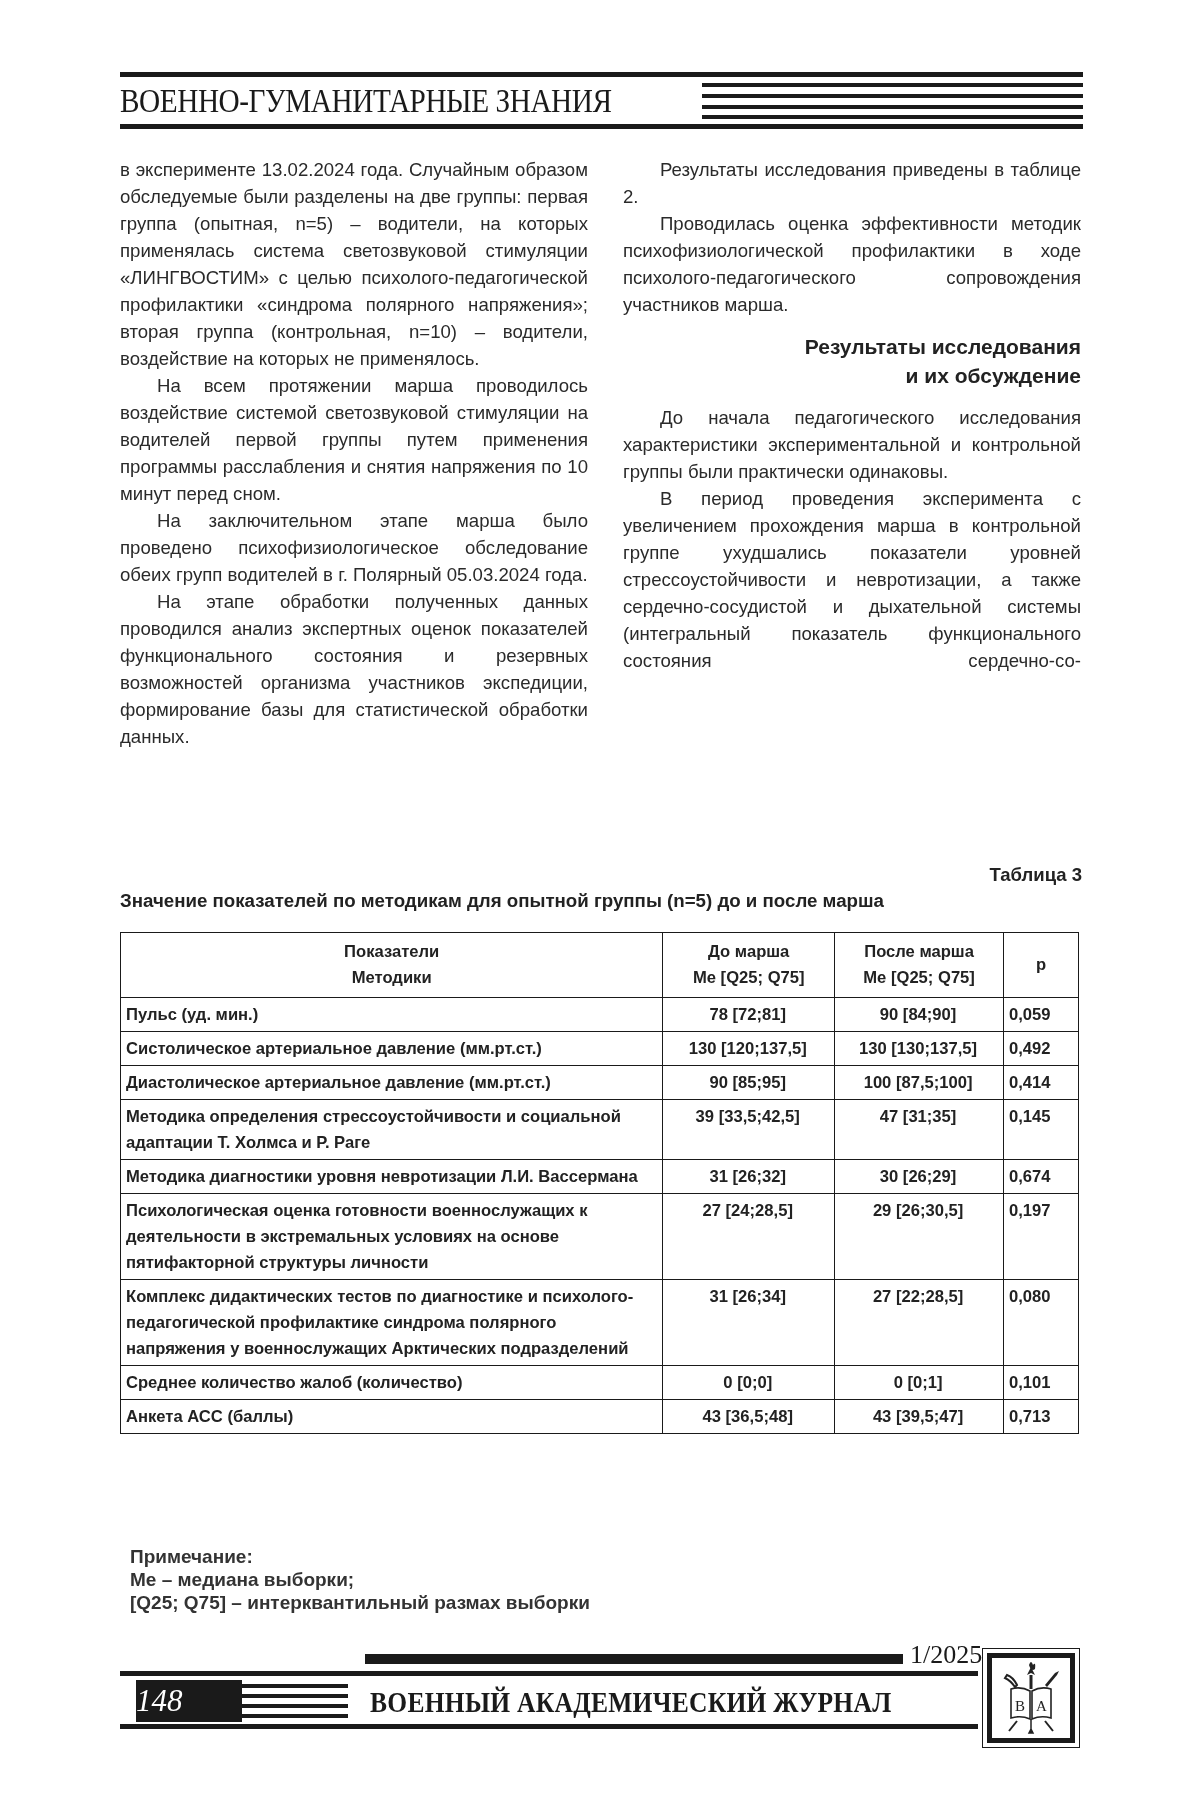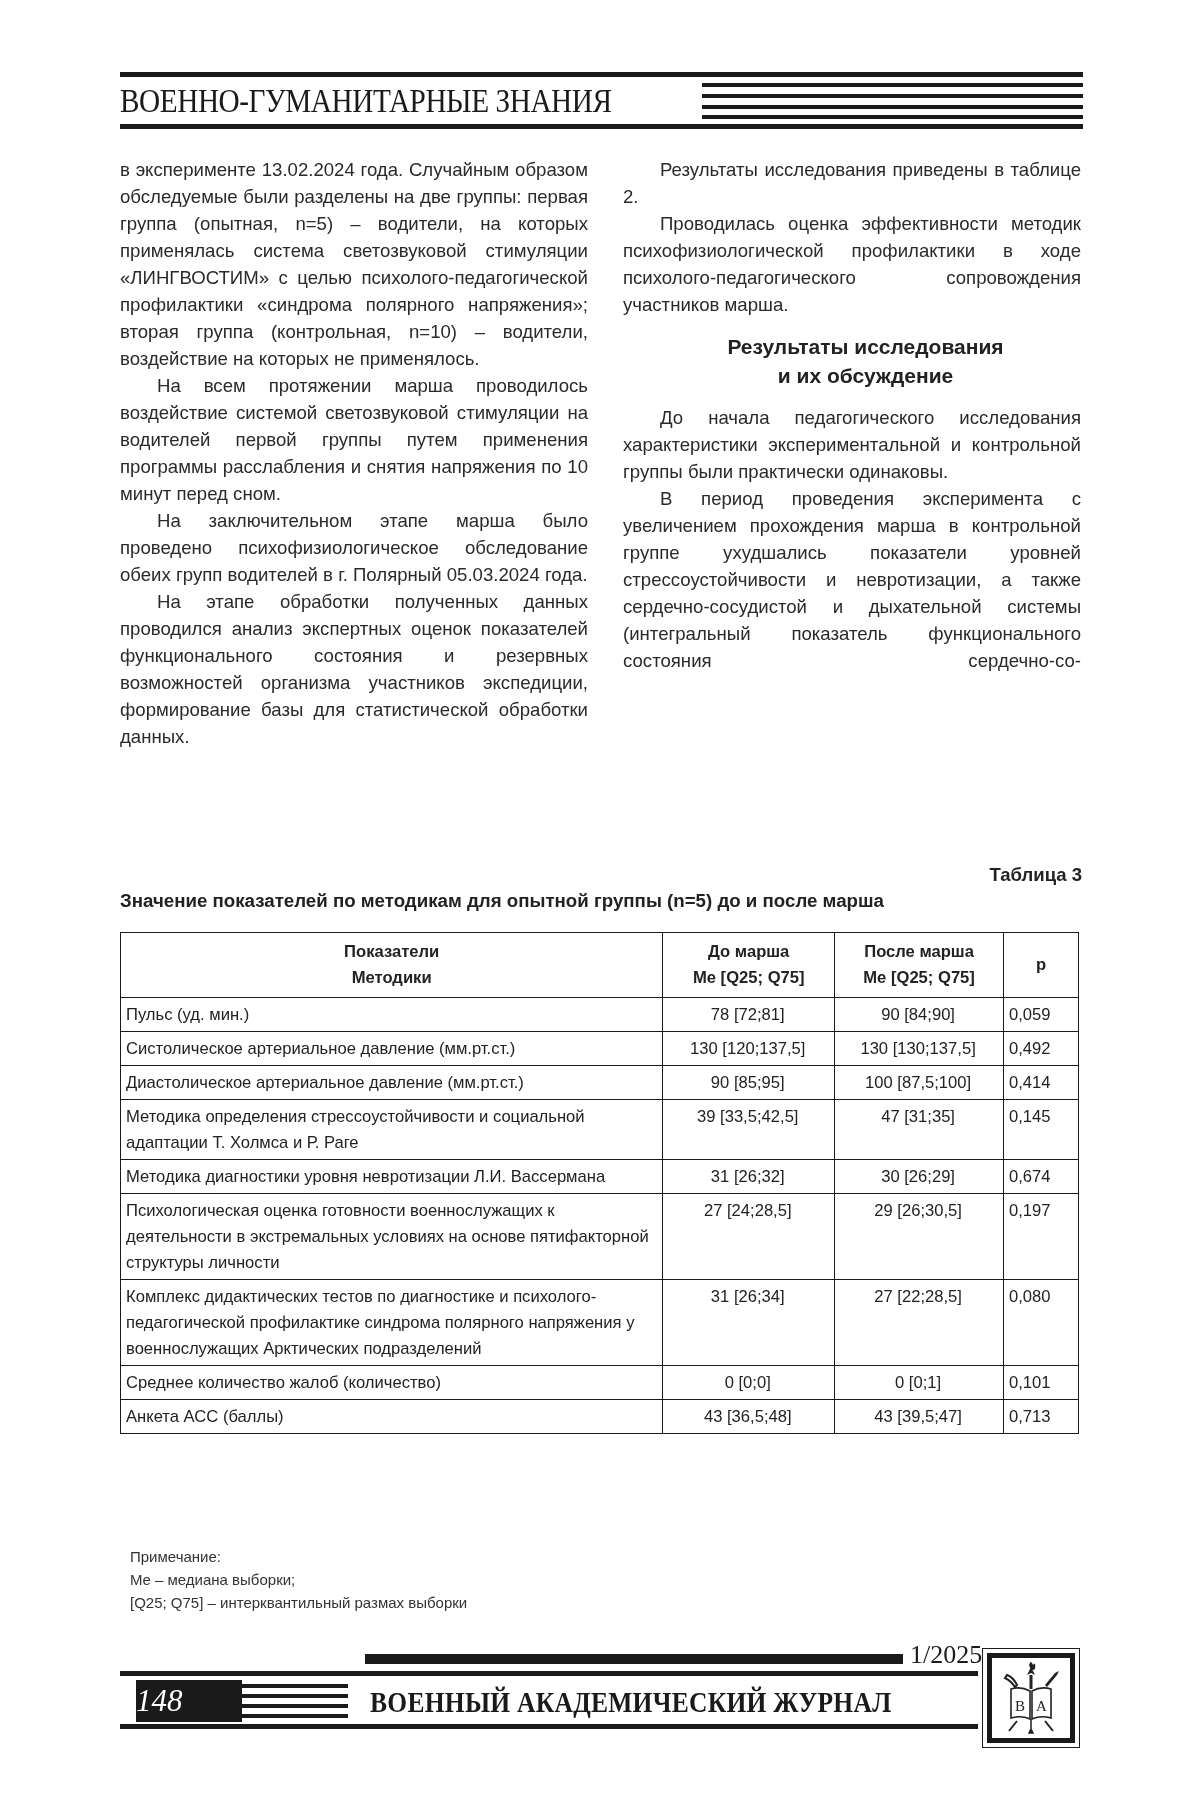--- a/index.html
+++ b/index.html
@@ -12,34 +12,34 @@
   .run-head .title { position:absolute; left:0; top:9px; font-family:"Liberation Serif", serif; font-size:34px; line-height:40px; letter-spacing:-0.5px; transform:scaleX(0.86); transform-origin:left center; color:#1a1a1a; white-space:nowrap; }
   .run-head .stripes { position:absolute; left:582px; right:0; top:11px; height:36px; }
   .run-head .stripes span { position:absolute; left:0; right:0; height:4px; background:#1a1a1a; }
 
   
   .col { position:absolute; top:156px; font-size:18.6px; line-height:27px; text-align:justify; color:#2a2a2a; }
   .col.left { left:120px; width:468px; }
   .col.right { left:623px; width:458px; }
   .col p { margin:0; text-indent:37px; }
   .col p.noindent { text-indent:0; }
-  .col h3 { margin:14px 0 14px 0; font-size:21px; line-height:29px; font-weight:bold; color:#222; text-align:center; text-indent:27px; }
+  .col h3 { margin:14px 0 14px 0; font-size:21px; line-height:29px; font-weight:bold; color:#222; text-align:right; text-indent:27px; }
   .col h3 span { display:block; }
 
   
   .tbl-cap { position:absolute; right:118px; top:864px; font-weight:bold; font-size:18.5px; }
   .tbl-title { position:absolute; left:120px; width:962px; top:890px; font-weight:bold; font-size:18.7px; }
   table.data { position:absolute; left:120px; top:932px; width:959px; border-collapse:collapse; font-size:16.6px; line-height:26px; color:#222; }
-  table.data td, table.data th { border:1.6px solid #1a1a1a; vertical-align:top; padding:4px 7px 3px 5px; }
+  table.data td, table.data th { border:1.6px solid #1a1a1a; vertical-align:top; padding:4px 7px 3px 5px;font-weight:bold; }
   table.data th { font-weight:bold; text-align:center; vertical-align:middle; padding:6px 5px; }
   table.data td.num { text-align:center; }
   table.data td.p { text-align:left; }
   col.c1 { width:543px; } col.c2 { width:172px; } col.c3 { width:169px; } col.c4 { width:75px; }
 
-  .note { position:absolute; left:130px; top:1545px; font-size:15px; line-height:23px; color:#333; }
+  .note { position:absolute; left:130px; top:1545px; font-size:19px; line-height:23px; color:#333;font-weight:bold; }
 
   
   .foot { position:absolute; left:120px; top:1640px; width:960px; height:120px; }
   .foot .shortbar { position:absolute; left:245px; top:14px; width:538px; height:10px; background:#1a1a1a; }
   .foot .issue { position:absolute; left:790px; top:0; font-family:"Liberation Serif", serif; font-size:26px; color:#1a1a1a; }
   .foot .line-top { position:absolute; left:0; top:31px; width:858px; height:5px; background:#1a1a1a; }
   .foot .line-bot { position:absolute; left:0; top:84px; width:858px; height:5px; background:#1a1a1a; }
   .foot .pagebox { position:absolute; left:16px; top:40px; width:106px; height:42px; background:#1a1a1a; color:#fff; font-family:"Liberation Serif", serif; font-style:italic; font-size:31px; line-height:42px; }
   .foot .stripes { position:absolute; left:106px; top:42px; width:122px; height:38px; }
   .foot .stripes span { position:absolute; left:0; right:0; height:4px; background:#1a1a1a; }

